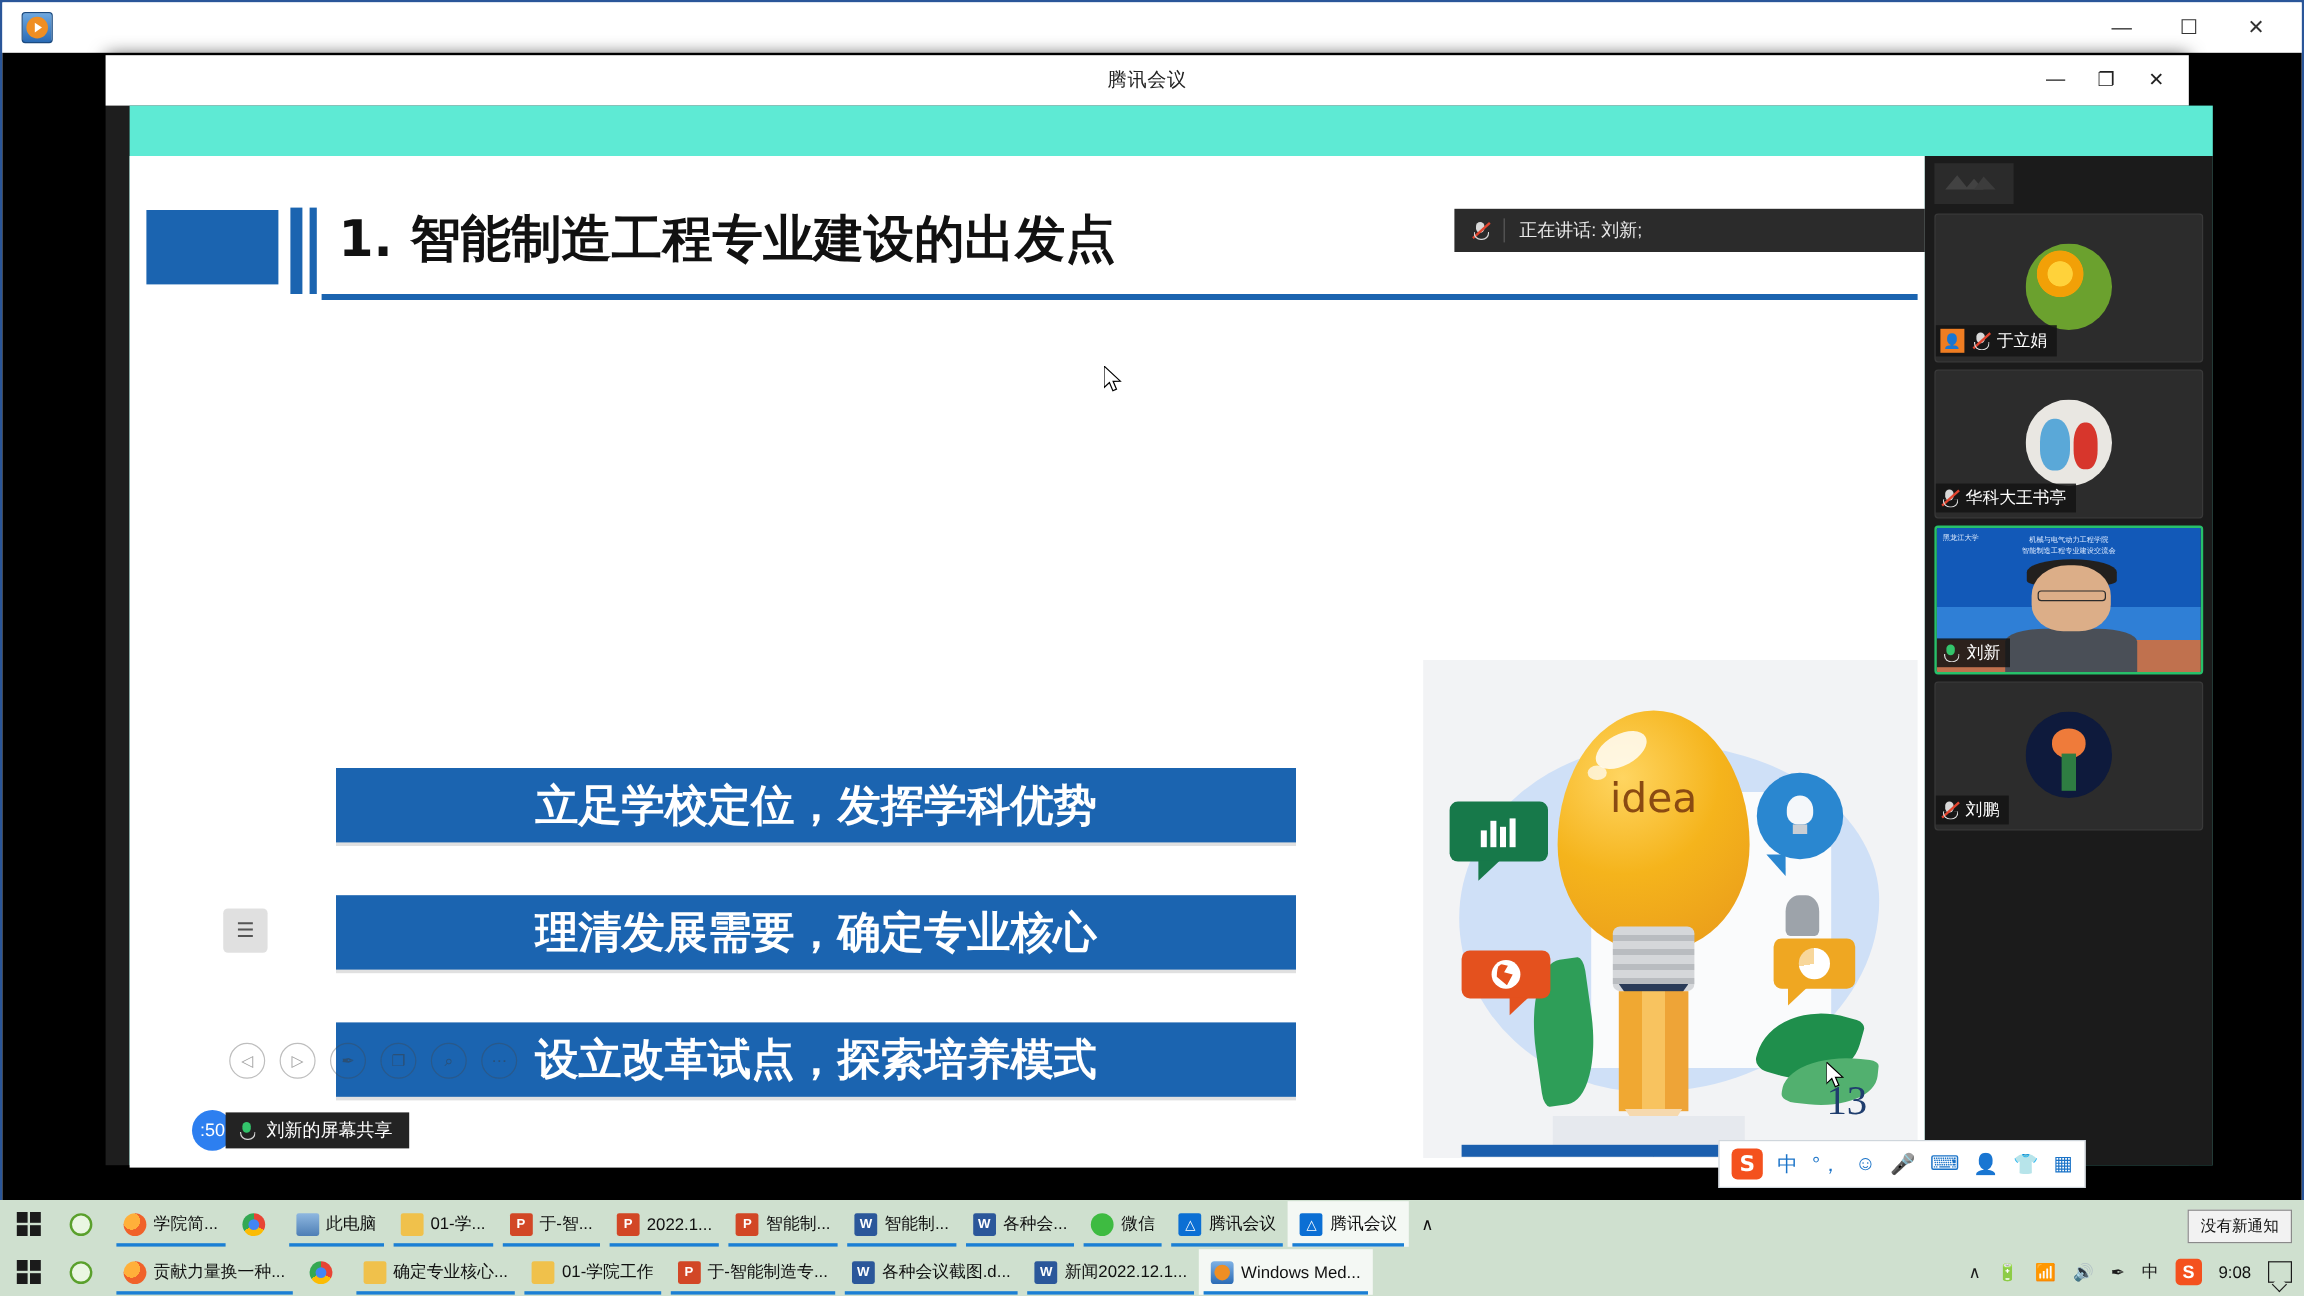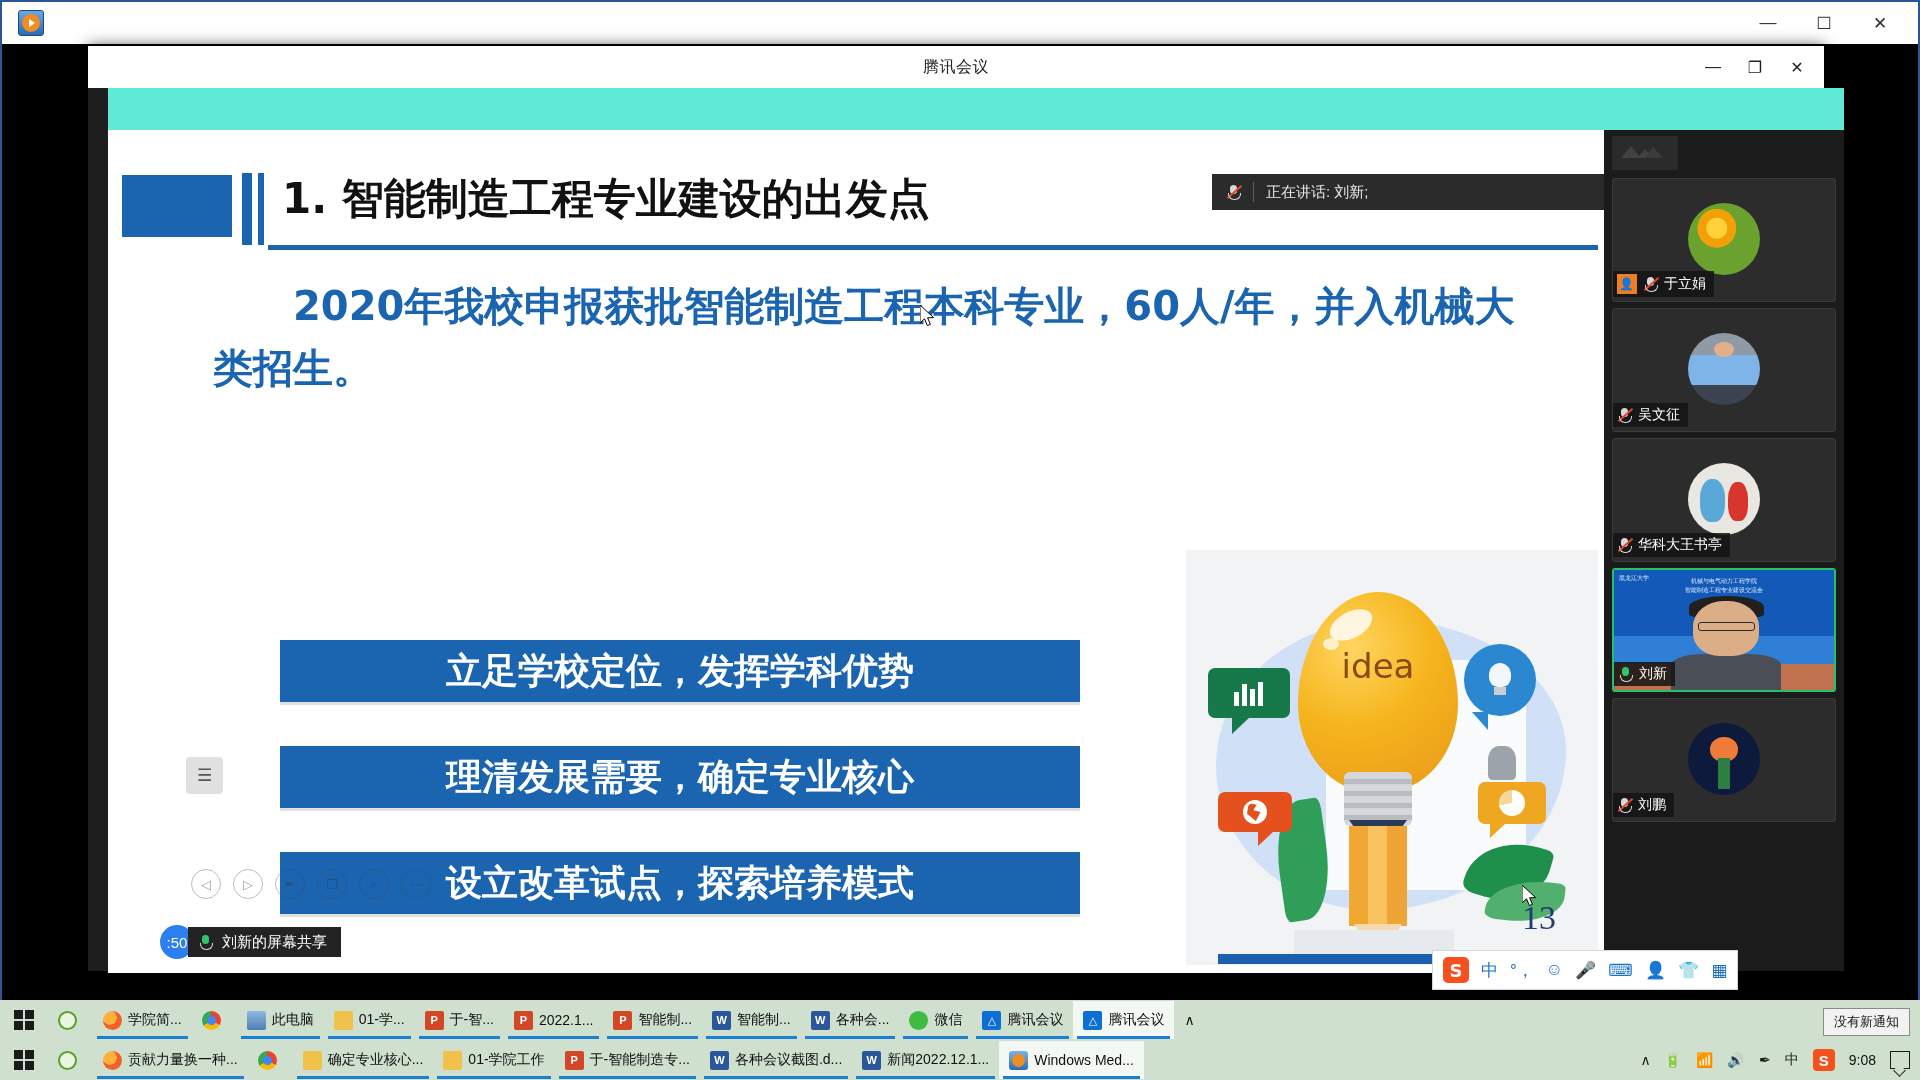--- a/index.html
+++ b/index.html
@@ -462,21 +462,20 @@
       <div class="slide">
 
         <div class="slide-title-row">
           <div class="tile-blue"></div>
           <div class="bar-thin1"></div>
           <div class="bar-thin2"></div>
           <div class="slide-title">1. 智能制造工程专业建设的出发点</div>
           <div class="title-underline"></div>
         </div>
 
-        <div class="slide-body">2020年我校申报获批智能制造工程本科专业，60人/年，并入机械大类招生。</div>
 
 
         <div class="bluebars">
           <div class="bluebar">立足学校定位，发挥学科优势</div>
           <div class="bluebar">理清发展需要，确定专业核心</div>
           <div class="bluebar">设立改革试点，探索培养模式</div>
         </div>
 
         <div class="illus">
           <div class="illus-blob"></div>
@@ -553,31 +552,20 @@
           <div class="tile-name">
             <span class="host-badge">👤</span>
             <span class="mic-off">
                 <span class="mic-slash"></span>
               </span>
             <span>于立娟</span>
           </div>
         </div>
 
 
-        <div class="tile">
-          <div class="tile-avatar">
-              <div class="av av-man2"></div>
-            </div>
-          <div class="tile-name">
-            <span class="mic-off">
-                <span class="mic-slash"></span>
-              </span>
-            <span>吴文征</span>
-          </div>
-        </div>
 
         <div class="tile">
           <div class="tile-avatar">
               <div class="av av-toys"></div>
             </div>
           <div class="tile-name">
             <span class="mic-off">
                 <span class="mic-slash"></span>
               </span>
             <span>华科大王书亭</span>

